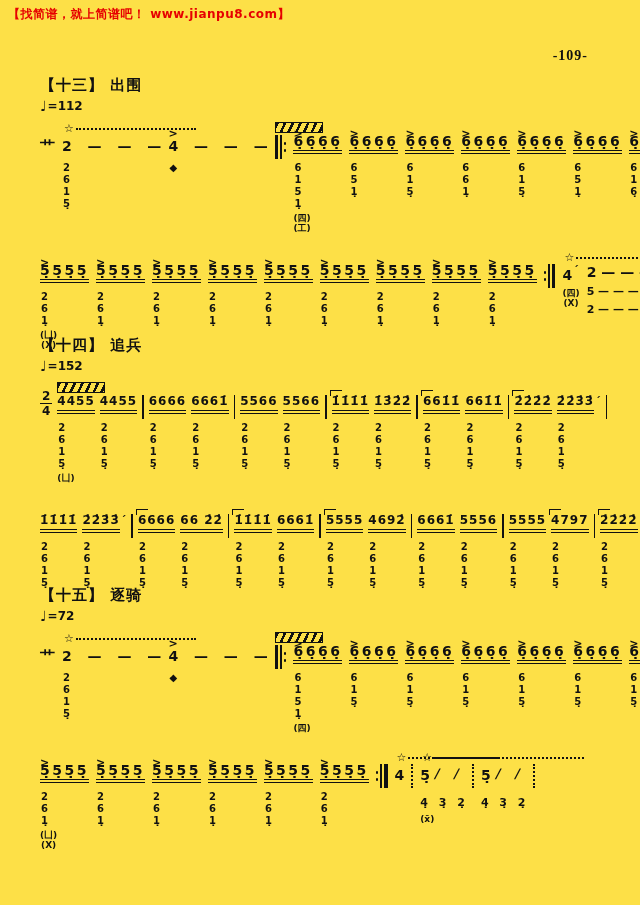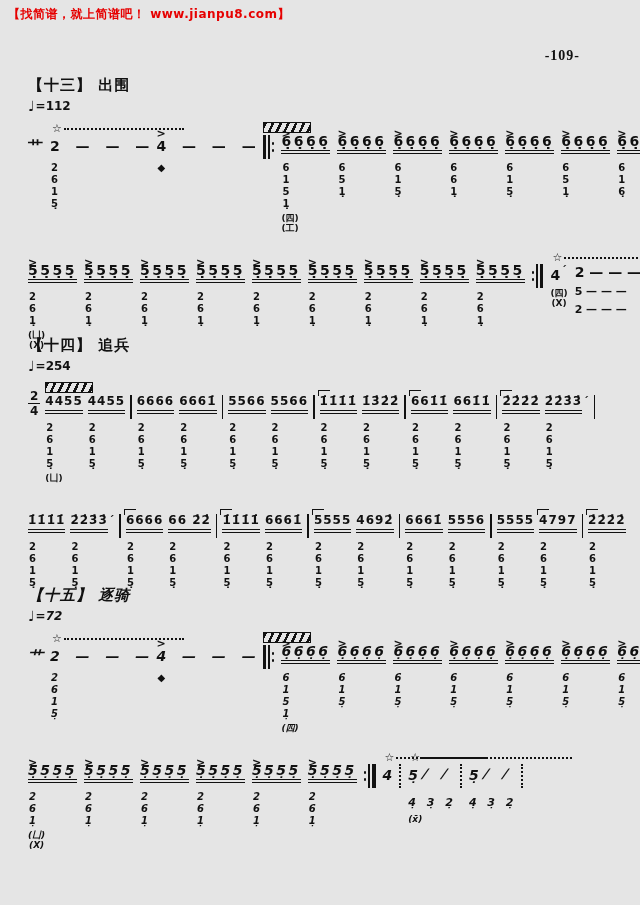--- a/index.html
+++ b/index.html
@@ -1,22 +1,22 @@
 <!DOCTYPE html>
 <html><head>
 <meta charset="utf-8">
 <style>
   html,body{margin:0;padding:0;background:#9a9a9a;}
-  .page{position:relative;width:640px;height:905px;background:#e5e5e5;overflow:hidden;
+  .page{position:relative;width:640px;height:905px;background:#fde047;overflow:hidden;
         font-family:"DejaVu Sans",sans-serif;color:#111;}
   .watermark{position:absolute;left:8px;top:6px;font-size:12px;font-weight:bold;color:#e60000;
              letter-spacing:.5px;white-space:nowrap;}
-  .pageno{position:absolute;right:60px;top:48px;font-family:"Liberation Serif",serif;
+  .pageno{position:absolute;right:52px;top:48px;font-family:"Liberation Serif",serif;
           font-weight:bold;font-size:14px;letter-spacing:1px;}
-  .section{position:absolute;left:28px;right:26px;}
+  .section{position:absolute;left:40px;right:26px;}
   .sec-title{font-size:15px;font-weight:bold;letter-spacing:1px;}
   .tempo{margin-top:3px;font-size:12px;font-weight:bold;display:flex;align-items:center;gap:1px;}
   .tempo .nicon{font-size:14px;}
   .system{display:flex;align-items:flex-start;margin-top:8px;}
   .system.compact{gap:5px;}
   .system.wide{gap:7px;}
   .cell{position:relative;display:flex;flex-direction:column;align-items:flex-start;
         overflow:visible;flex:0 0 auto;}
   .toprow{height:14px;position:relative;width:100%;}
   .accent{font-size:11px;font-weight:bold;line-height:13px;transform:scaleY(.8);}
@@ -334,21 +334,21 @@
               <div class="mrow rx">5 — — —</div>
               <div class="mrow rx">2 — — —</div>
             </div>
           </div>
         </div>
       </div>
       <div class="section" style="top: 336px;">
         <div class="sec-title">【十四】 追兵</div>
         <div class="tempo">
           <span class="nicon">♩</span>
-          <span>=254</span>
+          <span>=152</span>
         </div>
         <div class="system compact">
           <div class="cell">
             <div class="ts">
               <span class="num">2</span>
               <span class="den">4</span>
             </div>
           </div>
           <div class="cell grp">
             <div class="toprow">
@@ -728,21 +728,21 @@
             </div>
             <div class="stack">
               <span>2</span>
               <span>6</span>
               <span>1</span>
               <span>5̣</span>
             </div>
           </div>
         </div>
       </div>
-      <div class="section" style="top: 586px; font-style: italic;">
+      <div class="section" style="top: 586px;">
         <div class="sec-title">【十五】 逐骑</div>
         <div class="tempo">
           <span class="nicon">♩</span>
           <span>=72</span>
         </div>
         <div class="system wide">
           <div class="cell sym">
             <div class="toprow"></div>
             <div class="mainrow">
               <span class="main">艹</span>

